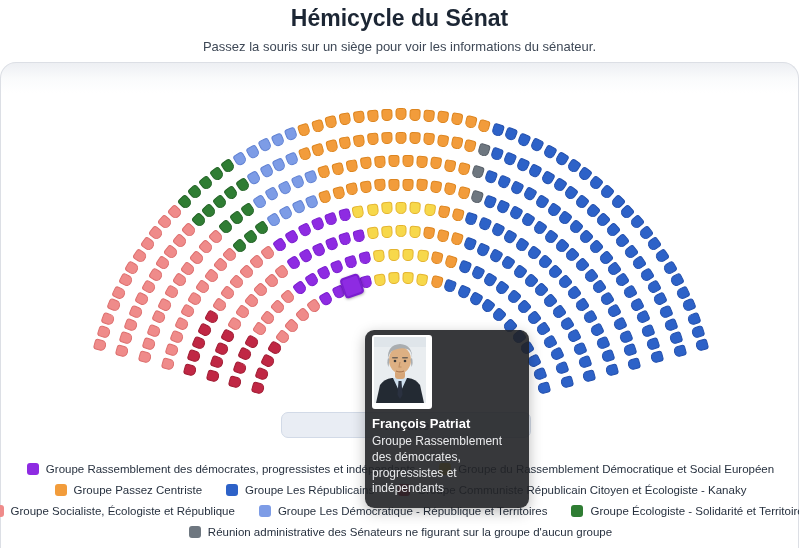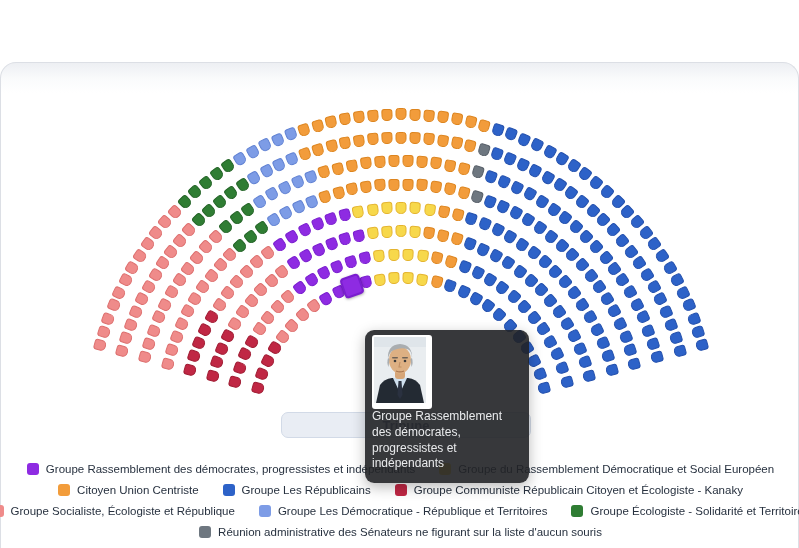--- a/index.html
+++ b/index.html
@@ -33,20 +33,24 @@
     gap:9px;align-items:center;z-index:4;}
   .legend-row{display:flex;justify-content:center;align-items:center;gap:24px;}
   .legend-item{display:flex;align-items:center;font-size:11.5px;color:#27313f;white-space:nowrap;}
   .swatch{display:inline-block;width:12px;height:12px;border-radius:3px;margin-right:7px;flex:none;}
 </style>
 </head>
 <body>
 
 <div class="page">
 
+  <div class="header">
+    <h1 class="title">Hémicycle du Sénat</h1>
+    <p class="subtitle">Passez la souris sur un siège pour voir les informations du sénateur.</p>
+  </div>
 
   <div class="card">
 
     <div style="position:absolute;left:0;top:0;width:797px;height:486px;">
         <div class="seat" style="left: 257px; top: 324.7px; background: rgb(192, 39, 68); border-color: rgb(160, 28, 51); transform: translate(-50%, -50%) rotate(-75deg);"></div>
         <div class="seat" style="left: 234.4px; top: 318.6px; background: rgb(192, 39, 68); border-color: rgb(160, 28, 51); transform: translate(-50%, -50%) rotate(-75deg);"></div>
         <div class="seat" style="left: 211.8px; top: 312.6px; background: rgb(192, 39, 68); border-color: rgb(160, 28, 51); transform: translate(-50%, -50%) rotate(-75deg);"></div>
         <div class="seat" style="left: 189.2px; top: 306.5px; background: rgb(192, 39, 68); border-color: rgb(160, 28, 51); transform: translate(-50%, -50%) rotate(-75deg);"></div>
         <div class="seat" style="left: 216px; top: 299px; background: rgb(192, 39, 68); border-color: rgb(160, 28, 51); transform: translate(-50%, -50%) rotate(-70.8deg);"></div>
         <div class="seat" style="left: 238.8px; top: 304.8px; background: rgb(192, 39, 68); border-color: rgb(160, 28, 51); transform: translate(-50%, -50%) rotate(-70.2deg);"></div>
@@ -420,38 +424,39 @@
 
           <rect x="18" y="20" width="6" height="1.6" rx="0.8" fill="#6e6257"></rect>
           <rect x="28" y="20" width="6" height="1.6" rx="0.8" fill="#6e6257"></rect>
           <circle cx="21" cy="24" r="1.3" fill="#3a3a3a"></circle>
           <circle cx="31" cy="24" r="1.3" fill="#3a3a3a"></circle>
 
           <path d="M26 25 L25 30 L27.5 30" fill="none" stroke="#c08f63" stroke-width="1.1"></path>
           <path d="M22 34 Q26 35.8 30 34" fill="none" stroke="#a9754f" stroke-width="1.2"></path>
         </svg>
       </div>
+      <div class="tt-name">François Patriat</div>
       <div class="tt-group">Groupe Rassemblement des démocrates, progressistes et indépendants</div>
     </div>
 
     <div class="legend">
         <div class="legend-row">
           <div class="legend-item">
             <span class="swatch" style="background: rgb(142, 43, 226);"></span>
             <span>Groupe Rassemblement des démocrates, progressistes et indépendants</span>
           </div>
           <div class="legend-item">
             <span class="swatch" style="background: rgb(247, 216, 75);"></span>
             <span>Groupe du Rassemblement Démocratique et Social Européen</span>
           </div>
         </div>
         <div class="legend-row">
           <div class="legend-item">
             <span class="swatch" style="background: rgb(242, 156, 59);"></span>
-            <span>Citoyen Union Centriste</span>
+            <span>Groupe Passez Centriste</span>
           </div>
           <div class="legend-item">
             <span class="swatch" style="background: rgb(45, 98, 200);"></span>
             <span>Groupe Les Républicains</span>
           </div>
           <div class="legend-item">
             <span class="swatch" style="background: rgb(192, 39, 68);"></span>
             <span>Groupe Communiste Républicain Citoyen et Écologiste - Kanaky</span>
           </div>
         </div>
@@ -465,19 +470,19 @@
             <span>Groupe Les Démocratique - République et Territoires</span>
           </div>
           <div class="legend-item">
             <span class="swatch" style="background: rgb(47, 125, 51);"></span>
             <span>Groupe Écologiste - Solidarité et Territoires</span>
           </div>
         </div>
         <div class="legend-row">
           <div class="legend-item">
             <span class="swatch" style="background: rgb(110, 119, 128);"></span>
-            <span>Réunion administrative des Sénateurs ne figurant sur la liste d'aucun souris</span>
+            <span>Réunion administrative des Sénateurs ne figurant sur la groupe d'aucun groupe</span>
           </div>
         </div>
       </div>
 
   </div>
 </div>
 
 </body></html>

